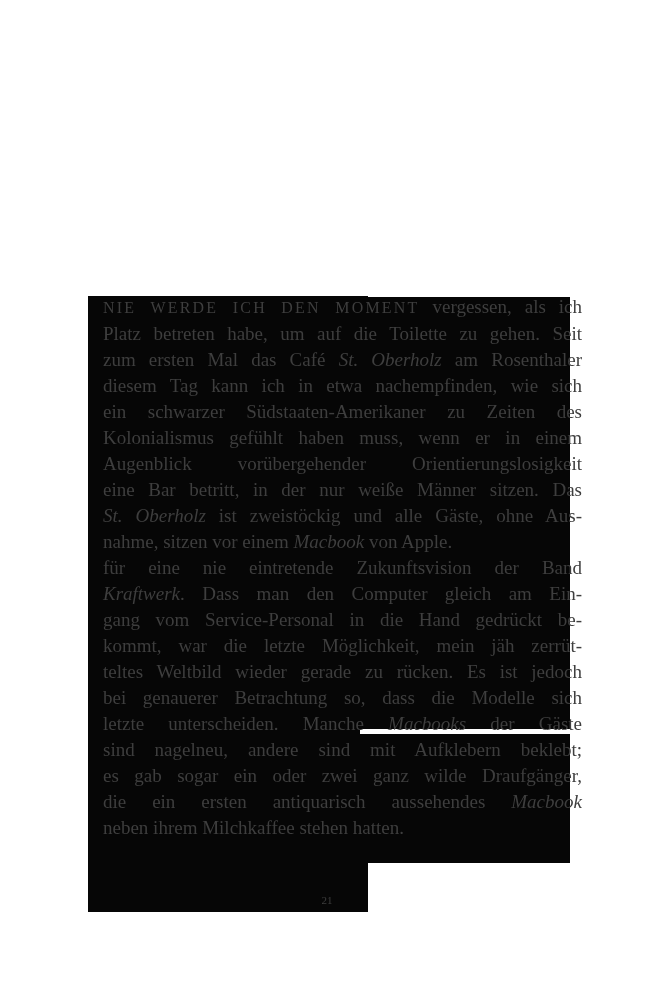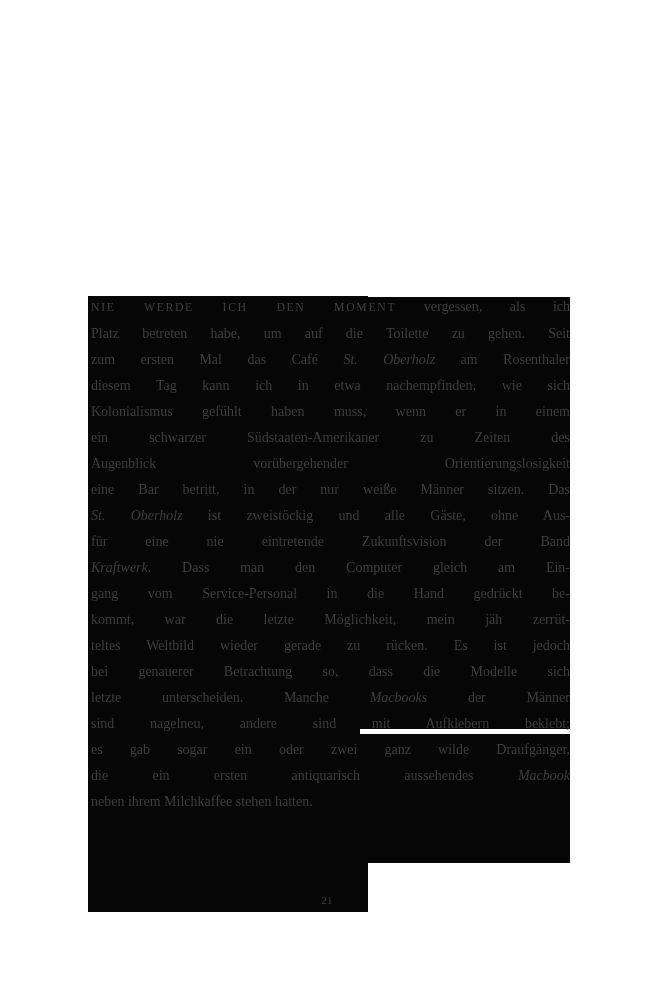--- a/index.html
+++ b/index.html
@@ -21,25 +21,25 @@
   }
   #hl-left  { left: 88px;  top: 296px; width: 280px; height: 616px; }
   #hl-right { left: 368px; top: 297px; width: 202px; height: 566px; }
   #hl-slit  {
     position: absolute;
     left: 360px; top: 729px; width: 210px; height: 5px;
     background: var(--page-bg, #ffffff);
   }
   #text-block {
     position: absolute;
-    left: 91px;
+    left: 103px;
     top: 294px;
     width: 479px;
     color: var(--text-color, #3e3e3e);
-    font-size: 14px;
+    font-size: 19px;
     line-height: 26px;
     font-family: Liberation Serif, serif;
   }
   .line {
     text-align: justify;
   }
   .line.justify {
     text-align-last: justify;
   }
   .line.indent {
@@ -66,31 +66,32 @@
 
 <div id="page">
   <div id="hl-left" class="hl"></div>
   <div id="hl-right" class="hl"></div>
   <div id="hl-slit"></div>
   <div id="text-block">
       <div class="line justify"><span class="seg-smallcaps">NIE WERDE ICH DEN MOMENT</span><span class="seg-normal"> vergessen, als ich</span></div>
       <div class="line justify"><span class="seg-normal">Platz betreten habe, um auf die Toilette zu gehen. Seit</span></div>
       <div class="line justify"><span class="seg-normal">zum ersten Mal das Café </span><span class="seg-italic">St. Oberholz</span><span class="seg-normal"> am Rosenthaler</span></div>
       <div class="line justify"><span class="seg-normal">diesem Tag kann ich in etwa nachempfinden, wie sich</span></div>
+      <div class="line justify"><span class="seg-normal">ein schwarzer Südstaaten-Amerikaner zu Zeiten des</span></div>
       <div class="line justify"><span class="seg-normal">Kolonialismus gefühlt haben muss, wenn er in einem</span></div>
-      <div class="line justify"><span class="seg-normal">ein schwarzer Südstaaten-Amerikaner zu Zeiten des</span></div>
       <div class="line justify"><span class="seg-normal">Augenblick vorübergehender Orientierungslosigkeit</span></div>
       <div class="line justify"><span class="seg-normal">eine Bar betritt, in der nur weiße Männer sitzen. Das</span></div>
       <div class="line justify"><span class="seg-italic">St. Oberholz</span><span class="seg-normal"> ist zweistöckig und alle Gäste, ohne Aus-</span></div>
+      <div class="line"><span class="seg-normal">nahme, sitzen vor einem </span><span class="seg-italic">Macbook</span><span class="seg-normal"> von Apple.</span></div>
       <div class="line justify"><span class="seg-normal">für eine nie eintretende Zukunftsvision der Band</span></div>
       <div class="line justify"><span class="seg-italic">Kraftwerk</span><span class="seg-normal">. Dass man den Computer gleich am Ein-</span></div>
       <div class="line justify"><span class="seg-normal">gang vom Service-Personal in die Hand gedrückt be-</span></div>
       <div class="line justify"><span class="seg-normal">kommt, war die letzte Möglichkeit, mein jäh zerrüt-</span></div>
       <div class="line justify"><span class="seg-normal">teltes Weltbild wieder gerade zu rücken. Es ist jedoch</span></div>
       <div class="line justify"><span class="seg-normal">bei genauerer Betrachtung so, dass die Modelle sich</span></div>
-      <div class="line justify"><span class="seg-normal">letzte unterscheiden. Manche </span><span class="seg-italic">Macbooks</span><span class="seg-normal"> der Männer</span></div>
+      <div class="line justify"><span class="seg-normal">letzte unterscheiden. Manche </span><span class="seg-italic">Macbooks</span><span class="seg-normal"> der Gäste</span></div>
       <div class="line justify"><span class="seg-normal">sind nagelneu, andere sind mit Aufklebern beklebt;</span></div>
       <div class="line justify"><span class="seg-normal">es gab sogar ein oder zwei ganz wilde Draufgänger,</span></div>
       <div class="line justify"><span class="seg-normal">die ein ersten antiquarisch aussehendes </span><span class="seg-italic">Macbook</span></div>
       <div class="line"><span class="seg-normal">neben ihrem Milchkaffee stehen hatten.</span></div>
     </div>
   <div id="page-number">21</div>
 </div>
 
 </body></html>

